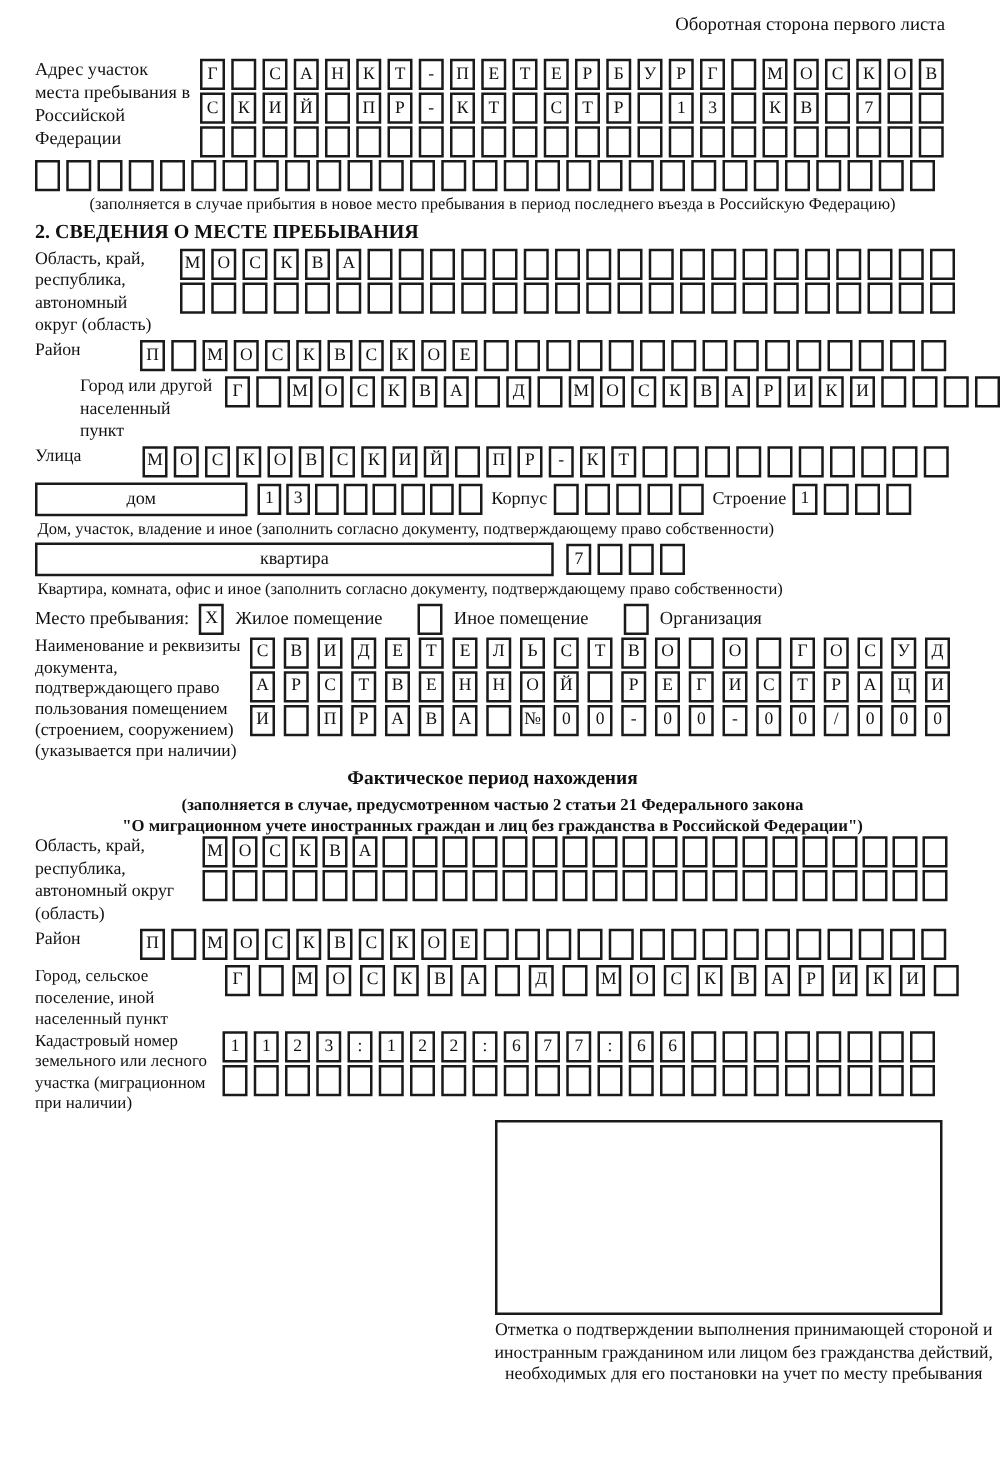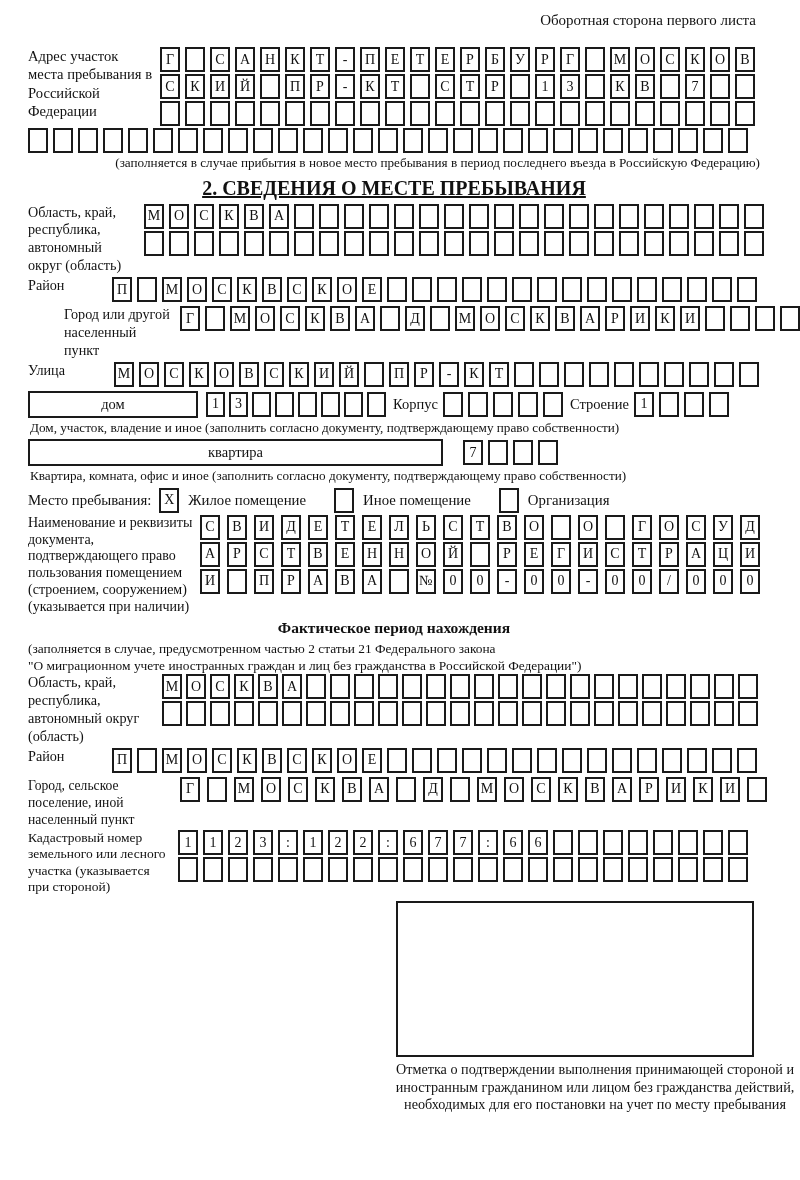--- a/index.html
+++ b/index.html
@@ -10,52 +10,52 @@
   .field{display:flex;align-items:flex-start;}
   .field-label{flex:none;font-size:14.2px;line-height:1.26;padding-right:6px;box-sizing:border-box;}
   .field-rows{flex:1;min-width:0;}
   .cells-row{display:flex;gap:5px;margin-bottom:2px;}
   .cell{flex:none;width:20px;height:25px;border:2px solid #1a1a1a;box-sizing:border-box;
         display:flex;align-items:center;justify-content:center;font-size:14px;background:#fff;}
   .wide-gap{gap:7px;}
   .tight-gap{gap:4px;}
   .caption{font-size:13.2px;line-height:1.25;}
   .center{text-align:center;}
-  .section-title{font-weight:bold;font-size:20px;text-align:center;margin:5px 0 4px 0;text-decoration:underline;}
+  .section-title{font-weight:bold;font-size:16px;margin:5px 0 4px 0;}
   
   .lbl-address{width:132px;font-size:14.6px;}
   .lbl-region{width:116px;}
   .lbl-district{width:84px;}
   .lbl-city1{width:116px;margin-left:36px;}
   .lbl-street{width:86px;}
   .lbl-doc{width:172px;font-size:14px;line-height:1.2;}
   .lbl-region2{width:134px;}
   .lbl-city2{width:152px;font-size:13.6px;}
   .lbl-cad{width:150px;font-size:13.5px;line-height:1.2;}
   .addr-block{margin-top:18px;}
-  .addr-caption{margin:2px 0 2px 0;text-align:right;}
+  .addr-caption{margin:2px 0 2px 0;}
   
   .house-row{display:flex;align-items:center;margin:2px 0 2px 0;}
   .wide-box{height:27px;border:2px solid #1a1a1a;box-sizing:border-box;display:flex;
             align-items:center;justify-content:center;font-size:14.5px;flex:none;}
   .dom-box{width:170px;margin-right:8px;}
-  .kv-box{width:415px;margin-right:20px;text-align:center;}
+  .kv-box{width:415px;margin-right:10px;text-align:center;}
   .house-row .cells-row{margin-bottom:0;}
   .small-cells{gap:4px;}
   .small-cells .cell{width:19px;}
   .inline-label{font-size:14.5px;margin:0 5px 0 7px;flex:none;}
   .sub-caption{margin:1px 0 3px 2px;}
   
   .stay-row{display:flex;align-items:center;margin:2px 0 2px 0;font-size:14.8px;}
   .stay-label{margin-right:8px;flex:none;}
   .opt{display:flex;align-items:center;margin-right:28px;}
   .opt .cell{margin-right:9px;}
   .stay-caption{width:660px;text-align:center;margin-bottom:3px;}
   .fact-title{font-weight:bold;font-size:15.5px;text-align:center;margin:3px 0 3px 0;}
-  .fact-cap{font-size:13.4px;line-height:1.3;}
+  .fact-cap{font-size:13.4px;line-height:1.3;text-align:center;font-weight:bold;}
   .stamp-box{margin:6px 0 0 368px;width:358px;height:156px;border:2px solid #1a1a1a;box-sizing:border-box;}
   .stamp-caption{margin:4px 0 0 352px;width:430px;text-align:center;font-size:14.2px;line-height:1.24;}
   .mb2{margin-bottom:2px;}
 </style>
 </head>
 <body>
 
 <div class="page">
 
   <div class="top-note">Оборотная сторона первого листа</div>
@@ -593,21 +593,21 @@
           <span class="cell">Р</span>
           <span class="cell">И</span>
           <span class="cell">К</span>
           <span class="cell">И</span>
           <span class="cell"></span>
         </div>
     </div>
   </div>
 
   <div class="field mb2">
-    <div class="field-label lbl-cad">Кадастровый номер земельного или лесного участка (указывается при стороной)</div>
+    <div class="field-label lbl-cad">Кадастровый номер земельного или лесного участка (миграционном при наличии)</div>
     <div class="field-rows">
       <div class="cells-row">
           <span class="cell">1</span>
           <span class="cell">1</span>
           <span class="cell">2</span>
           <span class="cell">3</span>
           <span class="cell">:</span>
           <span class="cell">1</span>
           <span class="cell">2</span>
           <span class="cell">2</span>

